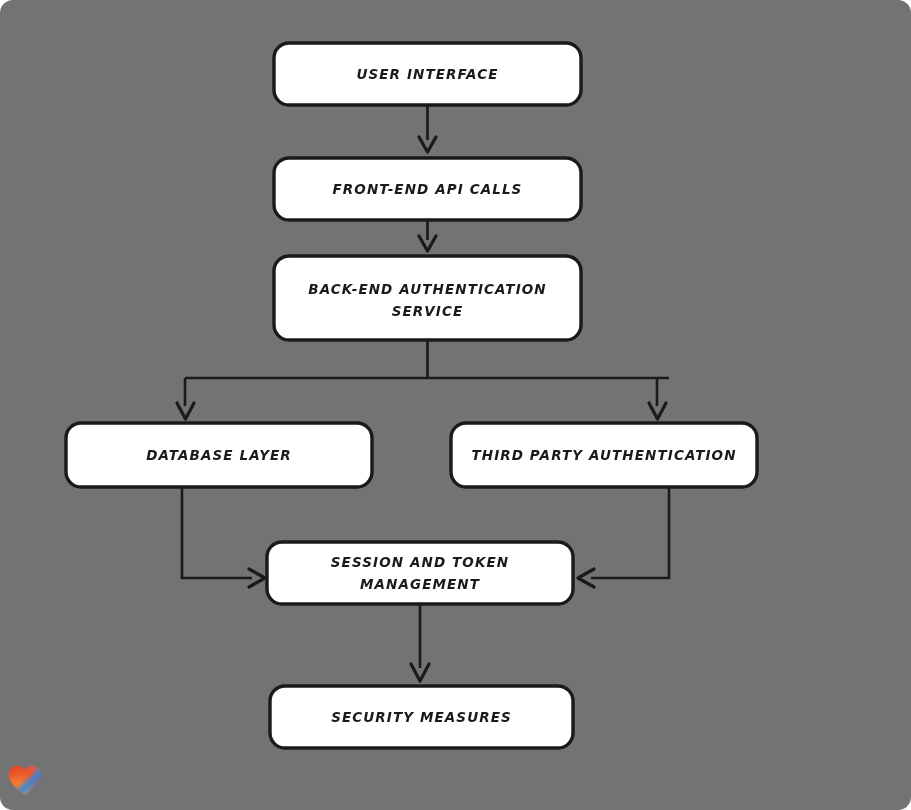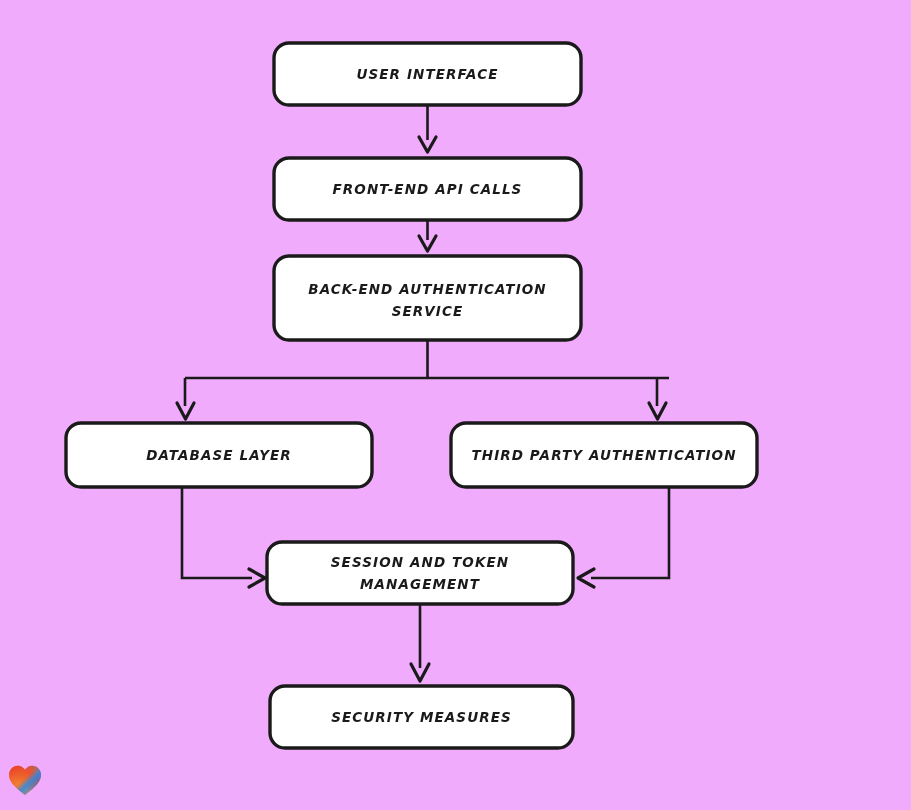--- a/index.html
+++ b/index.html
@@ -10,21 +10,22 @@
   body {
     width: 911px;
     height: 810px;
     overflow: hidden;
     font-family: "DejaVu Sans", sans-serif;
   }
   #canvas {
     position: relative;
     width: 911px;
     height: 810px;
-    background: #f0abfc;
+    background: #737373;
+    border-radius: 13px;
   }
   #flow-svg {
     position: absolute;
     top: 0;
     left: 0;
     width: 911px;
     height: 810px;
   }
   .node-box {
     fill: #ffffff;

